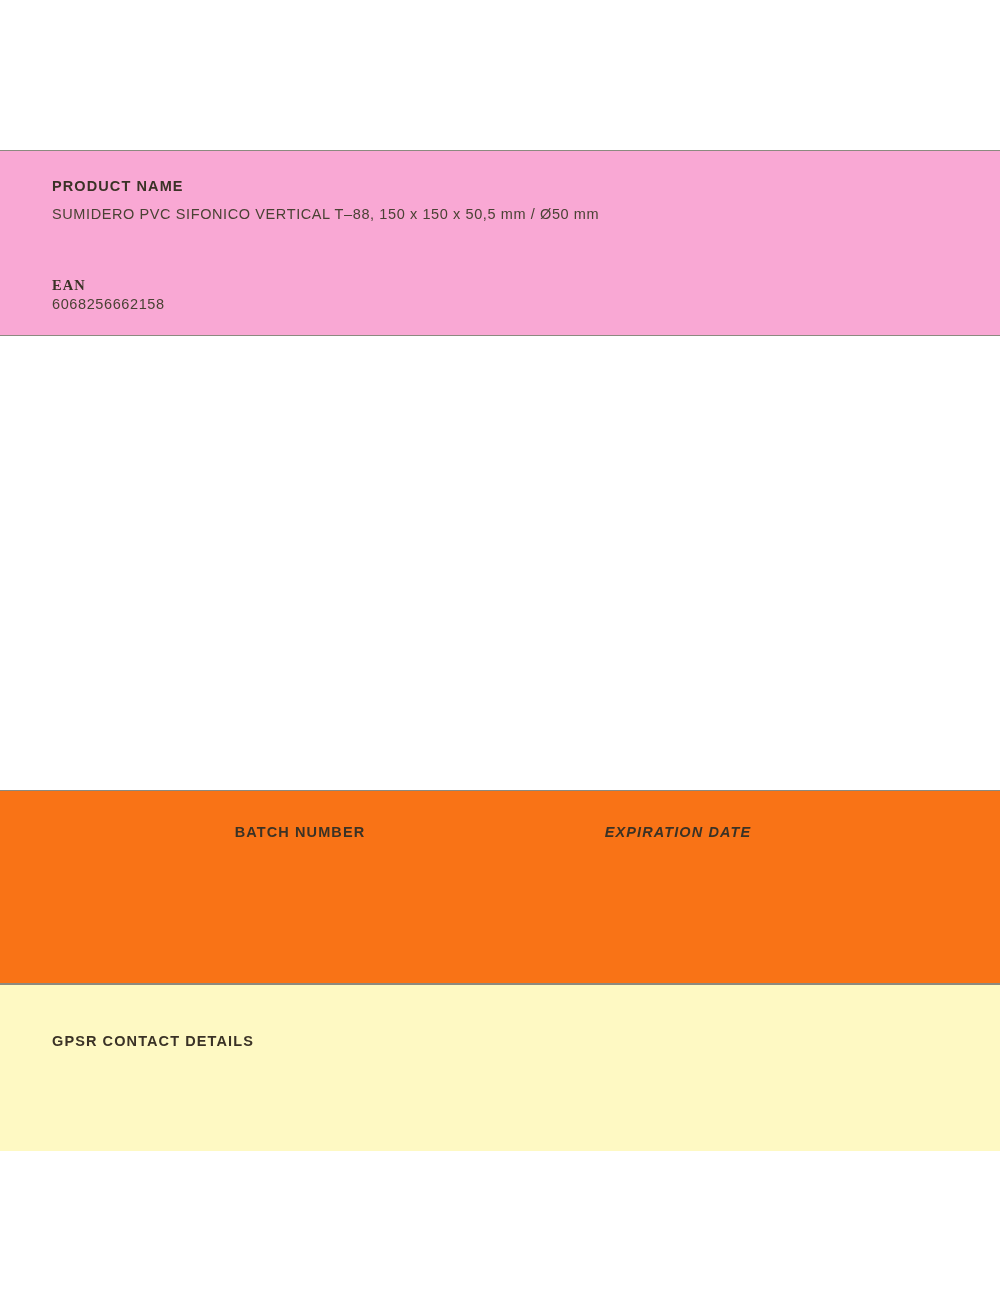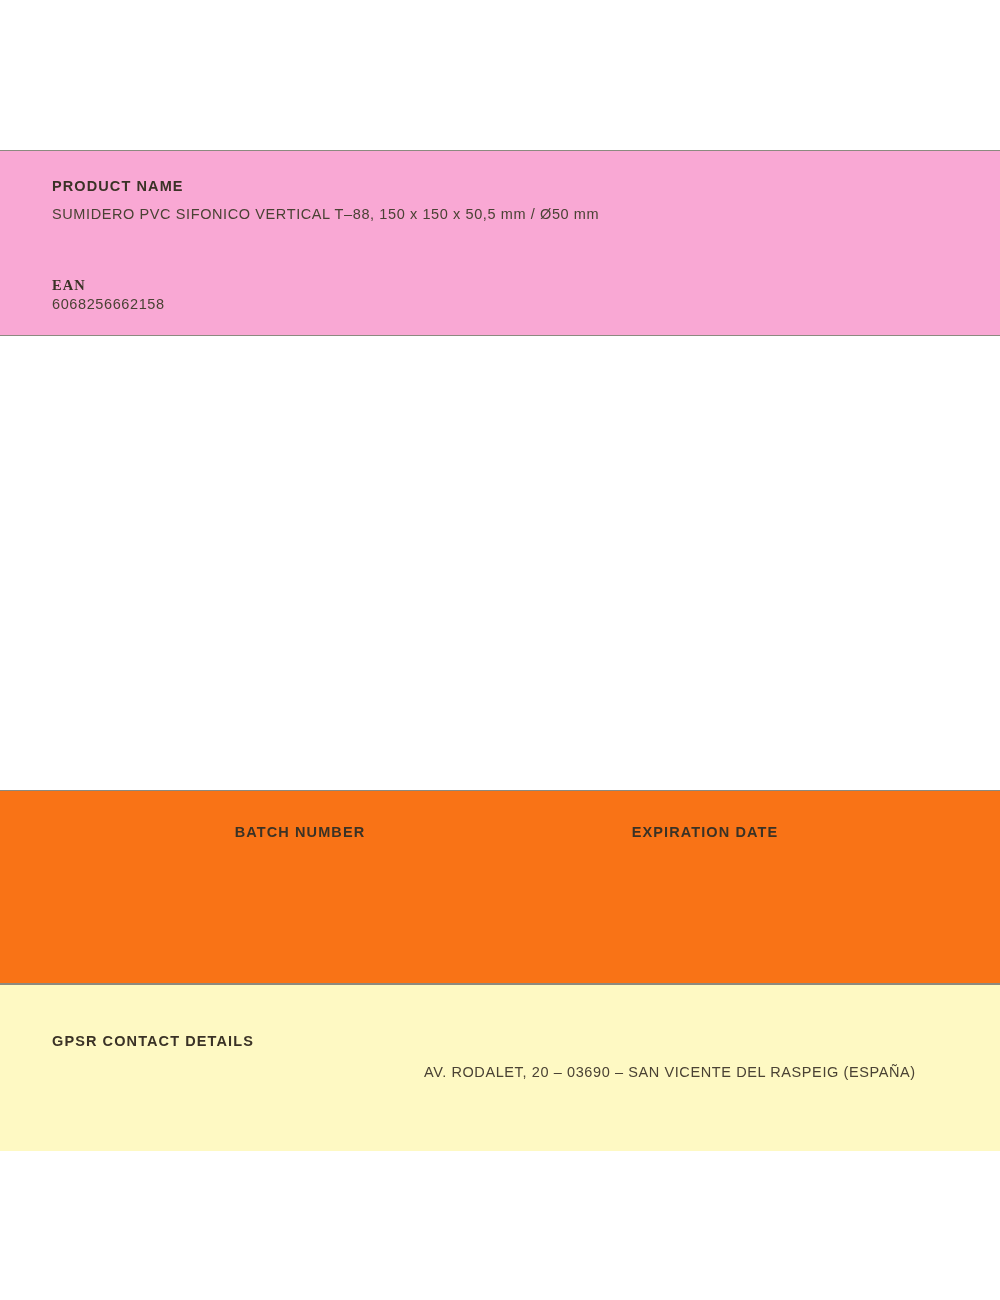--- a/index.html
+++ b/index.html
@@ -100,23 +100,24 @@
   .cell .field-value {
     display: block;
     margin-top: 8px;
   }
   .cell-batch {
     left: 150px;
     top: 32px;
     width: 300px;
   }
   .cell-expiration {
-    left: 555px;
+    left: 528px;
     top: 32px;
     width: 300px;
+    font-style: italic;
   }
   .cell-legal {
     left: 150px;
     top: 122px;
     width: 300px;
   }
   .cell-origin {
     left: 550px;
     top: 122px;
     width: 300px;
@@ -179,18 +180,17 @@
       <span class="field-value"></span>
     </div>
     <div class="cell cell-expiration">
       <span class="field-label">EXPIRATION DATE</span>
       <span class="field-value"></span>
     </div>
   </div>
 
   <div class="block-gpsr">
     <div class="field-label gpsr-label">GPSR CONTACT DETAILS</div>
-    <div class="field-value gpsr-value">AV. RODALET, 20 – 03690 – SAN VICENTE DEL RASPEIG (ESPAÑA)</div>
   </div>
 
   <div class="block-bottom"></div>
 
 </div>
 
 </body></html>

